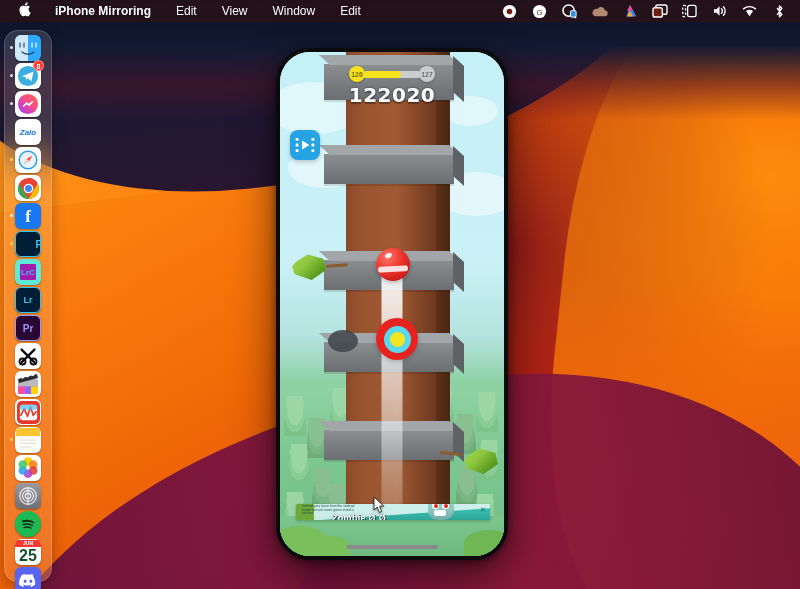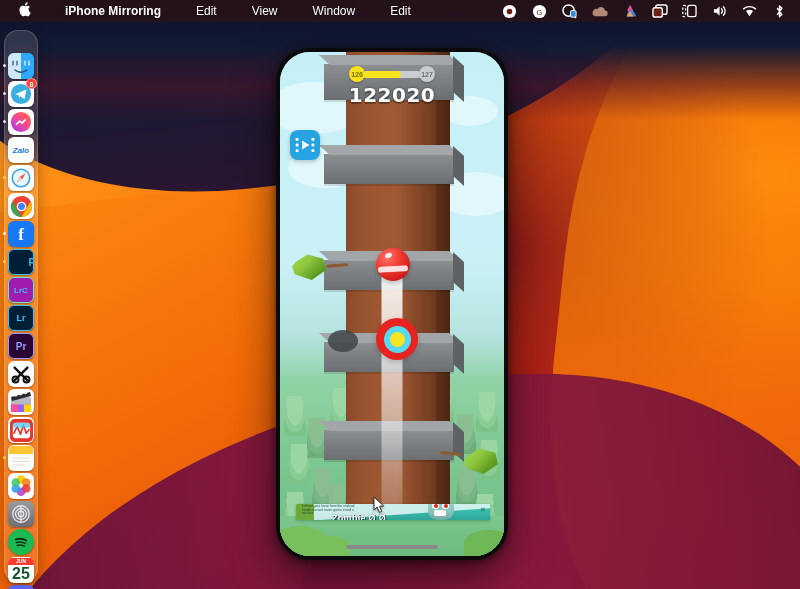--- a/index.html
+++ b/index.html
@@ -66,41 +66,41 @@
 
   
   #menubar{
     position:absolute; top:0; left:0; right:0; height:22px;
     background:rgba(60,18,14,0.52);
     backdrop-filter:blur(16px);
     display:flex; align-items:center;
     color:#fff; z-index:60;
     font-size:12px;
   }
-  #menubar .left{ display:flex; align-items:center; gap:17px; padding-left:10px; }
+  #menubar .left{ display:flex; align-items:center; gap:7px; padding-left:10px; }
   #menubar .mb-item{
     padding:1px 9px; white-space:nowrap; line-height:15px;
     text-shadow:0 0 2px rgba(0,0,0,.5);
   }
   #menubar .mb-item.app{ font-weight:bold; padding-left:4px;}
   .apple-logo{
     width:14px; height:17px; display:inline-block; position:relative; margin-right:2px;
   }
   #menubar .right{ margin-left:auto; display:flex; align-items:center; gap:13px; padding-right:12px; }
   .mb-icon{ display:flex; align-items:center; justify-content:center; width:17px; height:17px; position:relative; }
 
   
   #dock{
-    position:absolute; left:4px; top:30px; width:34px; height:552px;
+    position:absolute; left:4px; top:30px; width:48px; height:552px;
     background:rgba(255,255,255,0.13);
     border:1px solid rgba(255,255,255,0.16);
     border-radius:14px;
     backdrop-filter:blur(22px);
     display:flex; flex-direction:column; align-items:center;
-    padding:22px 0 4px 0;
+    padding:4px 0 4px 0;
     z-index:50;
     box-shadow:0 4px 14px rgba(0,0,0,.3);
   }
   .dock-item{
     width:26px; height:26px; margin-bottom:2px;
     border-radius:6px;
     position:relative;
     flex:0 0 auto;
     display:flex; align-items:center; justify-content:center;
     font-size:9px; font-weight:bold; color:#fff;
@@ -494,21 +494,21 @@
   </div>
 
   <div class="dock-item">
     <span class="run-dot" style="background:#ffd34d;"></span>
     <span class="dock-ico" style="background:#001e36;border:1px solid #31c5f0;">
       <span style="color:#31c5f0;font-size:10px;margin-left:27px;">Ps</span>
     </span>
   </div>
 
   <div class="dock-item">
-    <span class="dock-ico" style="background:#a21caf;border:1px solid #5eead4;">
+    <span class="dock-ico" style="background:#a21caf;border:5px solid #5eead4;">
       <span style="color:#31c5f0;font-size:8px;">LrC</span>
     </span>
   </div>
 
   <div class="dock-item">
     <span class="dock-ico" style="background:#001e36;border:1px solid #31c5f0;">
       <span style="color:#31c5f0;font-size:9px;">Lr</span>
     </span>
   </div>
 

